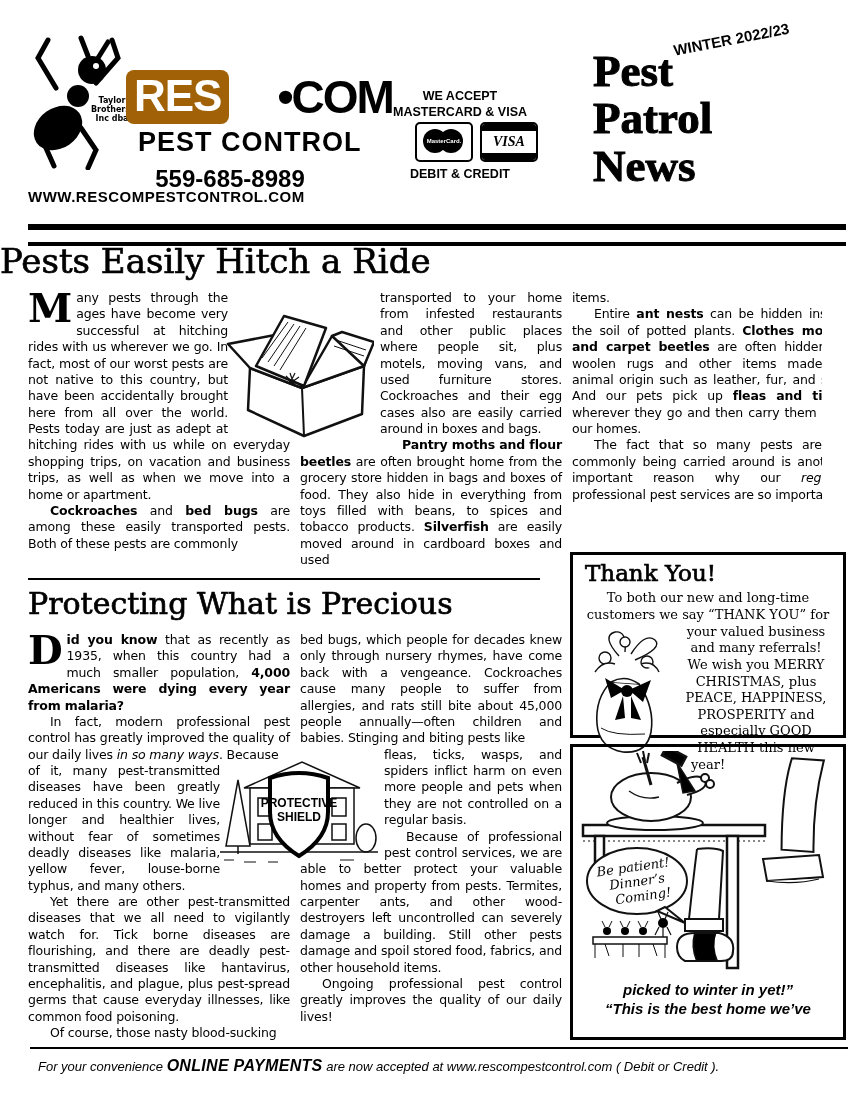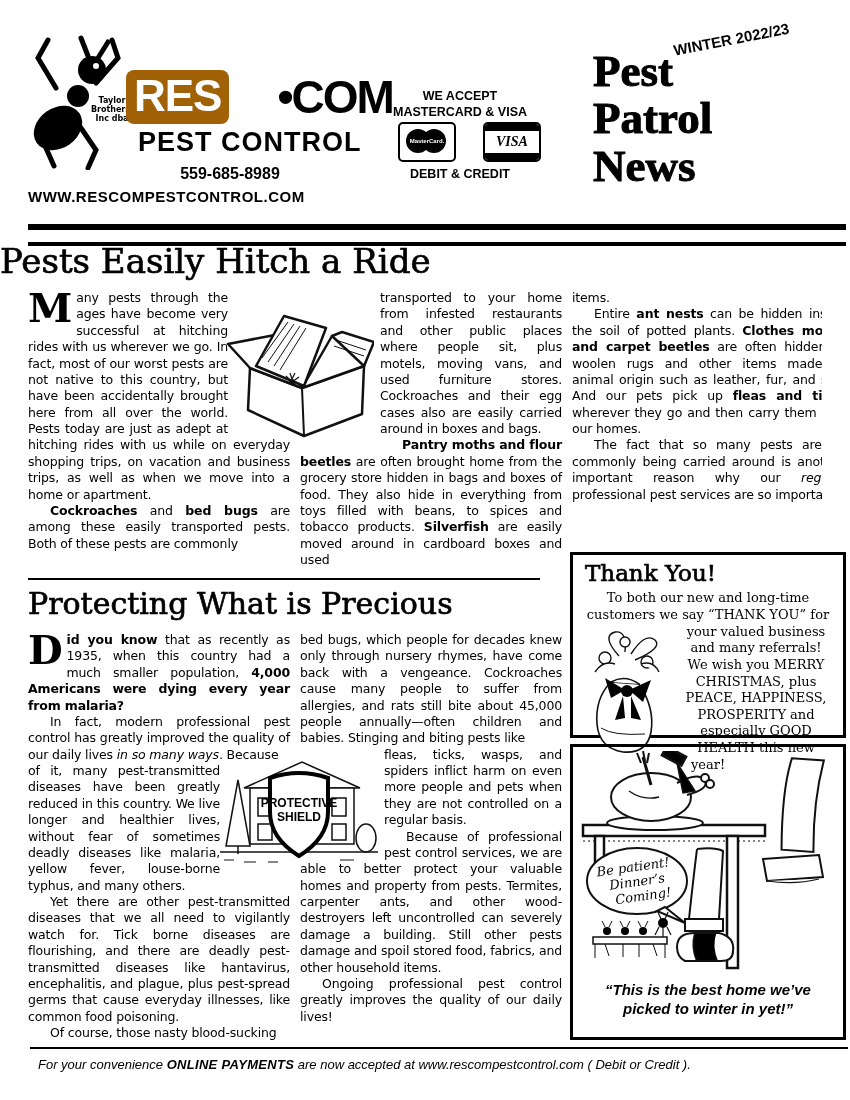--- a/index.html
+++ b/index.html
@@ -22,26 +22,26 @@
 
   
   .tagline{left:88px;top:96px;width:48px;font-size:8px;line-height:1.15;text-align:center;font-weight:bold;}
   .logo-row{left:126px;top:70px;display:flex;align-items:center;}
   .res-box{background:#a16207;color:#fff;font-family:"Liberation Sans",sans-serif;font-weight:bold;
            font-size:44px;line-height:1;padding:4px 8px 6px;border-radius:8px;letter-spacing:-1px;}
   .com-part{font-family:"Liberation Sans",sans-serif;font-weight:bold;font-size:46px;letter-spacing:-2px;padding-left:48px;}
   .pest-control{left:126px;top:127px;width:220px;font-family:"Liberation Sans",sans-serif;font-weight:bold;
                 font-size:27px;letter-spacing:1px;text-align:center;white-space:nowrap;margin-left:12px;}
   .phone{left:105px;top:165px;width:250px;font-family:"Liberation Sans",sans-serif;font-weight:bold;
-         font-size:16px;text-align:center;}
+         font-size:24px;text-align:center;}
   .url{left:28px;top:188px;font-family:"Liberation Sans",sans-serif;font-weight:bold;font-size:15px;
        letter-spacing:0.5px;}
   .accept{left:380px;top:88px;width:160px;text-align:center;font-family:"Liberation Sans",sans-serif;
           font-weight:bold;font-size:12.5px;line-height:1.3;}
-  .cards{left:398px;top:122px;display:flex;gap:27px;}
+  .cards{left:415px;top:122px;display:flex;gap:7px;}
   .card{width:54px;height:36px;border:2px solid #000;border-radius:5px;background:#fff;position:relative;overflow:hidden;}
   .mc-circ{position:absolute;top:5px;width:24px;height:24px;border-radius:50%;background:#000;}
   .mc-label{position:absolute;top:14px;left:0;width:100%;text-align:center;color:#fff;font-size:6px;
             font-family:"Liberation Sans",sans-serif;font-weight:bold;}
   .visa-bar{position:absolute;left:0;width:100%;height:7px;background:#000;}
   .visa-label{position:absolute;top:10px;left:0;width:100%;text-align:center;
               font-family:"Liberation Serif",serif;font-style:italic;font-weight:bold;font-size:14px;}
   .debit{left:380px;top:167px;width:160px;text-align:center;font-family:"Liberation Sans",sans-serif;
          font-weight:bold;font-size:12.5px;}
   .issue{left:672px;top:42px;width:175px;transform:rotate(-11deg);transform-origin:left top;
@@ -65,21 +65,21 @@
           padding:4px 12px;font-family:"DejaVu Serif",serif;font-size:13px;line-height:1.28;text-align:center;}
   .thanks-title{font-size:23px;margin:0 0 2px;}
   .cartoon{left:570px;top:744px;width:276px;height:296px;border:3px solid #000;box-sizing:border-box;
            padding:4px 4px 0;}
   .caption{font-family:"Liberation Sans",sans-serif;font-weight:bold;font-style:italic;font-size:15px;
            text-align:center;line-height:1.25;margin-top:2px;}
 
   
   .foot-rule{left:30px;top:1047px;width:818px;border-top:2px solid #000;}
   .foot-text{left:38px;top:1057px;font-family:"Liberation Sans",sans-serif;font-size:13px;}
-  .foot-text .b{font-size:13px;letter-spacing:0.3px;margin-top:16px;}
+  .foot-text .b{font-size:16px;letter-spacing:0.3px;margin-top:16px;}
 
   svg{display:block;}
 </style>
 </head>
 <body>
 
 <div class="page">
 
   <svg class="abs" style="left:26px;top:28px;" width="104" height="142" viewBox="0 0 104 142">
     <g stroke="#000" stroke-width="5" fill="none" stroke-linecap="round">
@@ -317,21 +317,21 @@
       <g fill="#000">
         <circle cx="30" cy="180" r="4"></circle>
           <circle cx="48" cy="180" r="4"></circle>
           <circle cx="66" cy="180" r="4"></circle>
         <path d="M28 176 l-3 -6 M32 176 l3 -6 M46 176 l-3 -6 M50 176 l3 -6 M64 176 l-3 -6 M68 176 l3 -6" stroke="#111" stroke-width="1"></path>
         <circle cx="86" cy="172" r="5"></circle>
         <path d="M84 168 l-3 -7 M88 168 l3 -7 M86 177 l0 9 M82 176 l-4 8 M90 176 l4 8" stroke="#111" stroke-width="1.2"></path>
       </g>
     </svg>
     <div class="caption">
+      <div>picked to winter in yet!”</div>
       <div>“This is the best home we’ve</div>
-      <div>picked to winter in yet!”</div>
     </div>
   </div>
 
   <div class="abs foot-rule"></div>
   <div class="abs foot-text"><span class="i">For your convenience </span><span class="b i">ONLINE PAYMENTS</span><span class="i"> are now accepted at www.rescompestcontrol.com ( Debit or Credit ).</span></div>
 
 </div>
 
 </body></html>

